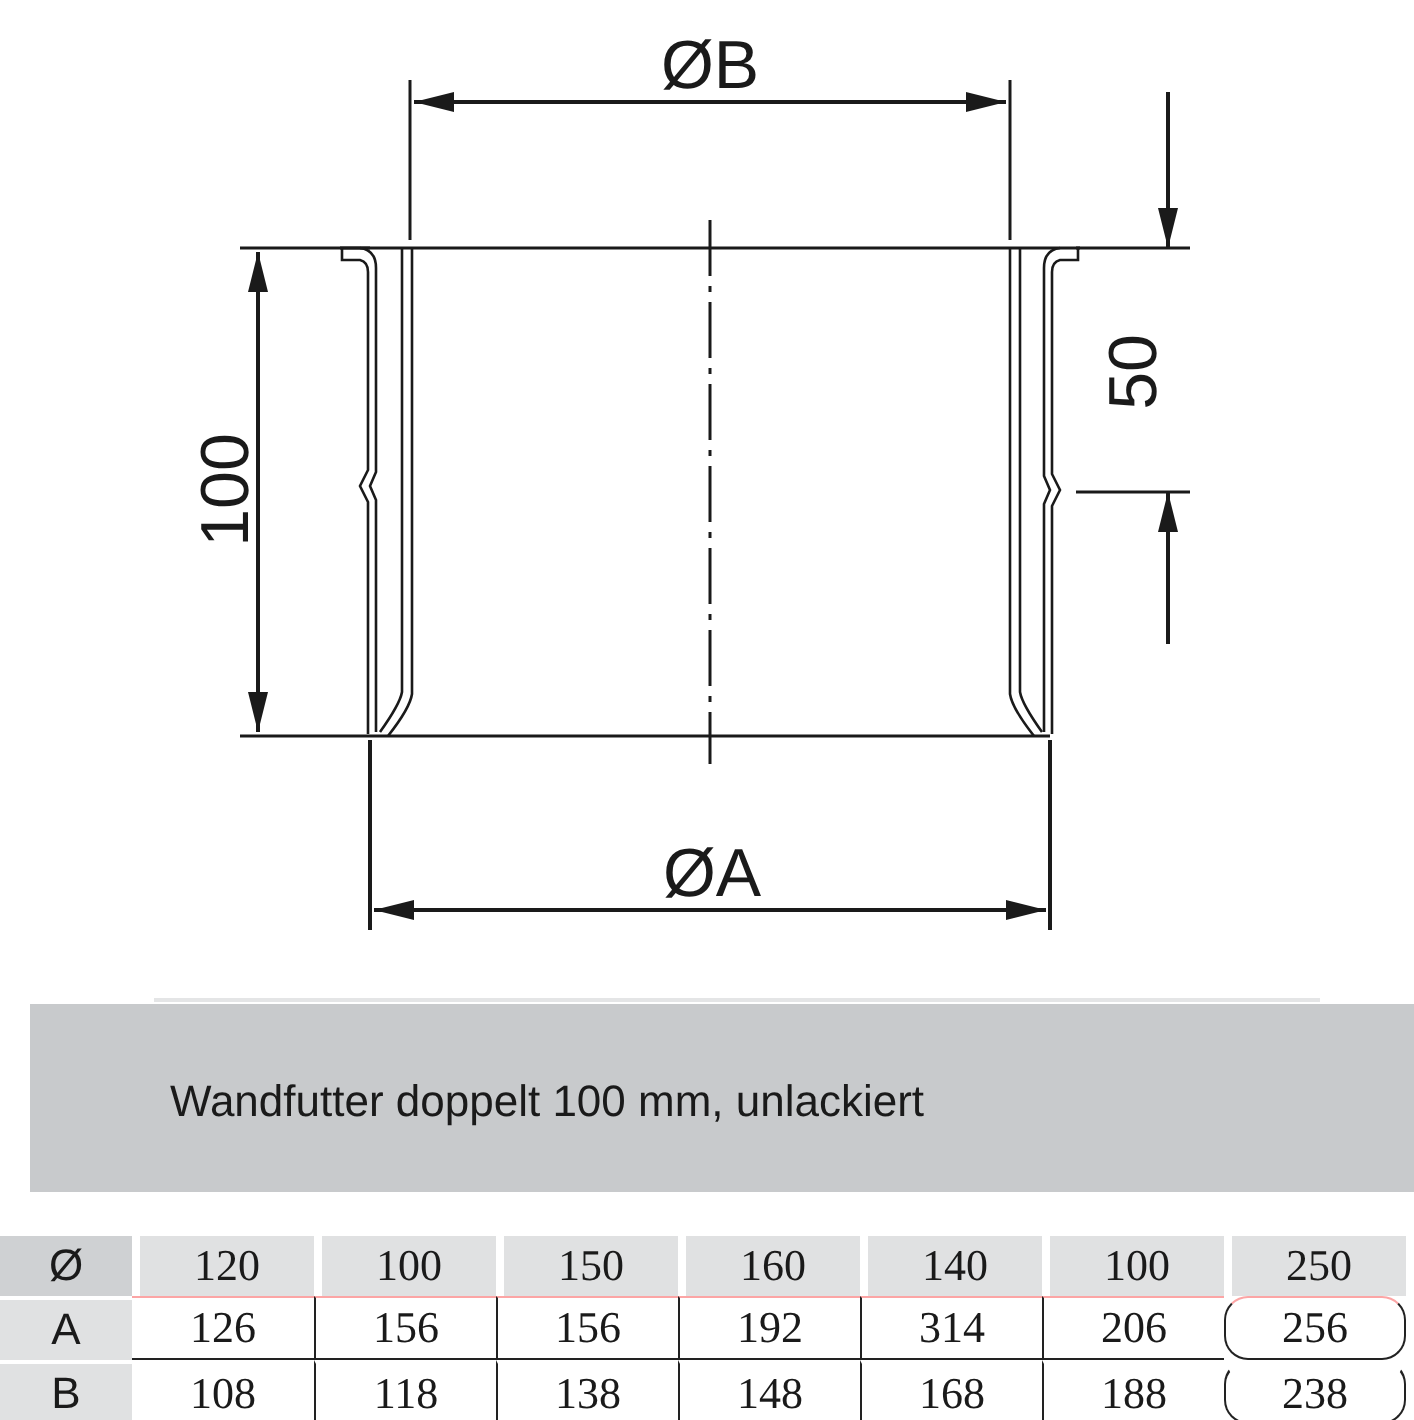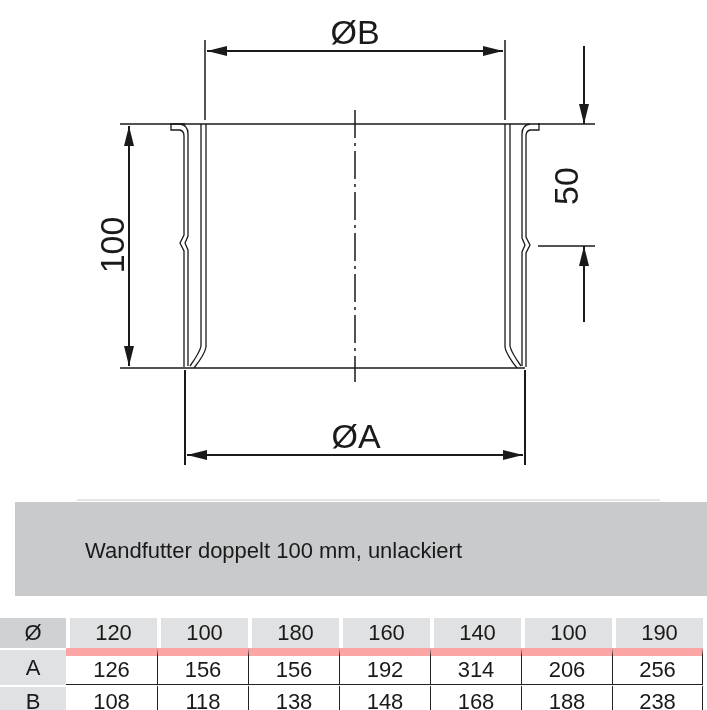--- a/index.html
+++ b/index.html
@@ -12,24 +12,24 @@
   #spec-table { position: absolute; left: 0; top: 618px; border-collapse: separate; border-spacing: 0; }
   #spec-table td { padding: 0; height: 30px; font-size: 22px; text-align: center; color: #1a1a1a; }
   #spec-table td.rowhead { width: 66px; background: #cfd1d3; }
   #spec-table tr.r-a td.rowhead, #spec-table tr.r-b td.rowhead { background: #e0e1e2; }
   #spec-table tr.r-head td.cell { background: #e0e1e2; border-left: 4px solid #fff; height: 26px; }
   #spec-table tr.r-a td.cell, #spec-table tr.r-b td.cell { background: #fff; border-left: 1.5px solid #222; border-bottom: 1.5px solid #222; height: 28px; }
   #spec-table tr.r-a td.cell { border-bottom: 1.5px solid #222; }
   #spec-table tr.r-a td.cell:first-of-type { }
   #spec-table tr.r-a td.cell.c0, #spec-table tr.r-b td.cell.c0 { border-left: none; }
   #spec-table tr.r-head td.cell.c0 { border-left: 4px solid #fff; }
-  #spec-table td.cell { width: 87px; }
-  #spec-table tr.r-a td.cell.c6, #spec-table tr.r-b td.cell.c6 { border-right: 1.5px solid #222; }
+  #spec-table td.cell { width: 87px; font-family: Liberation Serif, serif; }
+  #spec-table tr.r-a td.cell.c6, #spec-table tr.r-b td.cell.c6 { border-right: 1.5px solid #222; border-radius: 12px; }
   #spec-table tr.r-a td, #spec-table tr.r-b td { border-top: 2px solid #fff; }
-  #spec-table tr.r-a td.cell { border-top: 8px solid #fca5a5; }
+  #spec-table tr.r-a td.cell { border-top: 1px solid #fca5a5; }
 </style>
 </head>
 <body>
 
 <svg id="drawing" viewBox="0 0 707 500" width="707" height="500">
   <defs>
     <marker id="arr" viewBox="0 0 20 10" refX="20" refY="5" markerWidth="20" markerHeight="10" markerUnits="userSpaceOnUse" orient="auto">
       <path d="M0,0 L20,5 L0,10 Z" fill="#1a1a1a"></path>
     </marker>
   </defs>
@@ -98,25 +98,25 @@
 <div id="title-band">
   <div id="title-text">Wandfutter doppelt 100 mm, unlackiert</div>
 </div>
 
 <table id="spec-table">
   <tbody>
       <tr class="r-head">
     <td class="rowhead">Ø</td>
     <td class="cell c0">120</td>
     <td class="cell c1">100</td>
-    <td class="cell c2">180</td>
+    <td class="cell c2">150</td>
     <td class="cell c3">160</td>
     <td class="cell c4">140</td>
     <td class="cell c5">100</td>
-    <td class="cell c6">190</td>
+    <td class="cell c6">250</td>
   </tr>
   <tr class="r-a">
     <td class="rowhead">A</td>
     <td class="cell c0">126</td>
     <td class="cell c1">156</td>
     <td class="cell c2">156</td>
     <td class="cell c3">192</td>
     <td class="cell c4">314</td>
     <td class="cell c5">206</td>
     <td class="cell c6">256</td>

